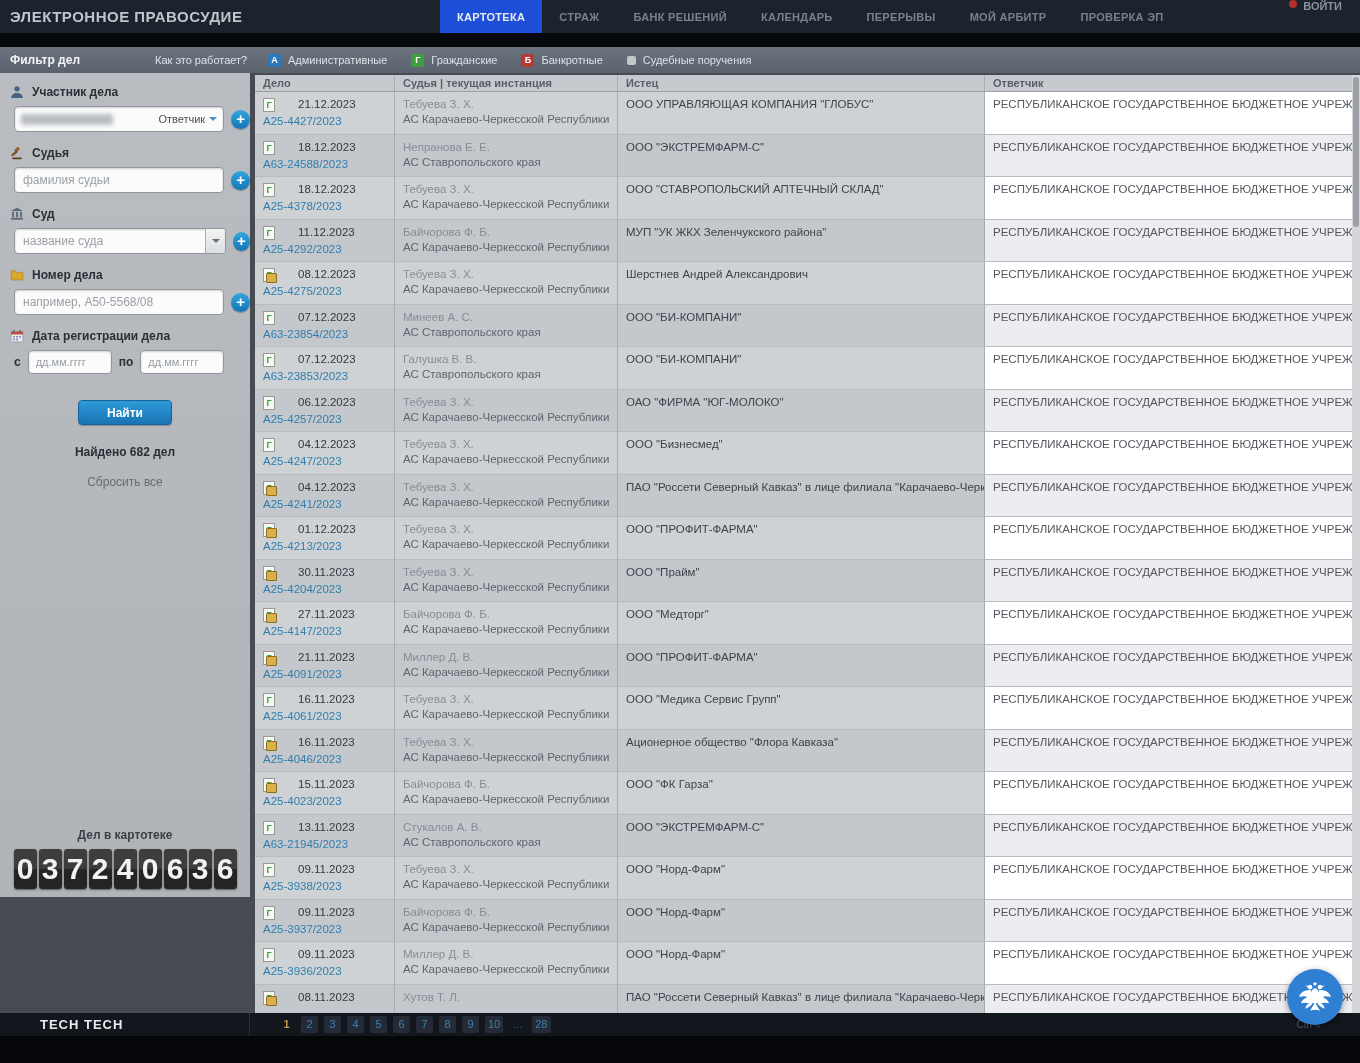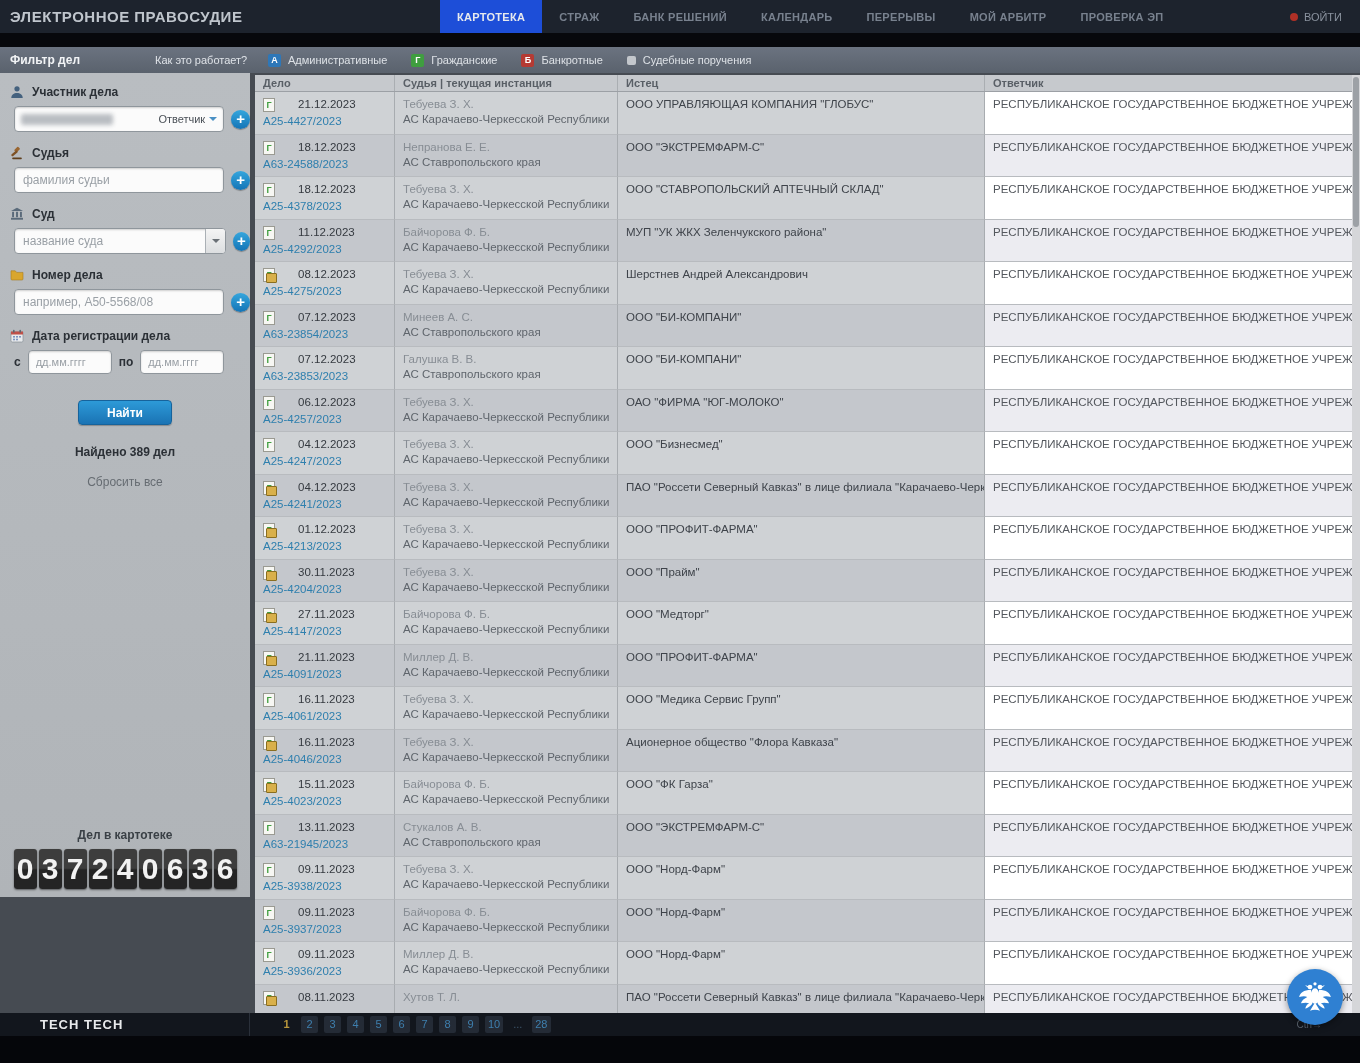--- a/index.html
+++ b/index.html
@@ -5,21 +5,21 @@
   * { box-sizing: border-box; margin: 0; padding: 0; }
   html,body { width:1360px; height:1063px; }
   body { position:relative; overflow:hidden; background:#07080c; font-family:"Liberation Sans", sans-serif; }
 
   
   .topbar { position:absolute; left:0; top:0; width:1360px; height:33px; background:#1d232d; display:flex; align-items:stretch; }
   .logo { color:#bfc5cc; font-size:15px; font-weight:bold; letter-spacing:.5px; align-self:center; padding-left:10px; width:440px; }
   .nav { display:flex; align-items:stretch; }
   .nav-tab { display:flex; align-items:center; padding:0 17px; font-size:11px; font-weight:bold; color:#78818e; cursor:pointer; letter-spacing:.3px; }
   .nav-tab.active { background:#1d4ed8; color:#e7eaee; }
-  .login { margin-left:auto; display:flex; align-items:center; gap:6px; padding-right:18px; font-size:11px; font-weight:normal; color:#8a929e; cursor:pointer; }
+  .login { margin-left:auto; display:flex; gap:6px; padding-right:18px; font-size:11px; font-weight:bold; color:#8a929e; cursor:pointer; }
   .login-dot { width:8px; height:8px; border-radius:50%; background:#b03026; }
 
   
   .filterbar { position:absolute; left:0; top:47px; width:1360px; height:26px; background:linear-gradient(#6b7380,#5a626d); display:flex; align-items:center; font-size:11px; }
   .fb-title { color:#f2f4f6; font-weight:bold; font-size:12px; padding-left:10px; width:155px; }
   .fb-help { color:#dfe3e8; text-decoration:none; cursor:pointer; width:95px; }
   .fb-types { display:flex; align-items:center; gap:24px; margin-left:18px; }
   .fb-type { display:flex; align-items:center; gap:7px; color:#dde1e6; cursor:pointer; }
   .fb-badge { width:13px; height:13px; border-radius:2px; color:#fff; font-size:9px; font-weight:bold; display:flex; align-items:center; justify-content:center; }
   .fb-badge.plain { width:9px; height:9px; background:#c3c7cc; }
@@ -219,21 +219,21 @@
   <div class="date-row">
     <span>с</span>
     <input class="date-input" placeholder="дд.мм.гггг" style="">
     <span>по</span>
     <input class="date-input" placeholder="дд.мм.гггг" style="">
   </div>
 
   <div class="find-row">
     <button class="find-btn">Найти</button>
   </div>
-  <div class="found">Найдено 389 дел</div>
+  <div class="found">Найдено 682 дел</div>
   <div class="reset">Сбросить все</div>
 
   <div class="counter-wrap">
     <div class="counter-label">Дел в картотеке</div>
     <div class="digits">
         <div class="digit">0</div>
         <div class="digit">3</div>
         <div class="digit">7</div>
         <div class="digit">2</div>
         <div class="digit">4</div>

